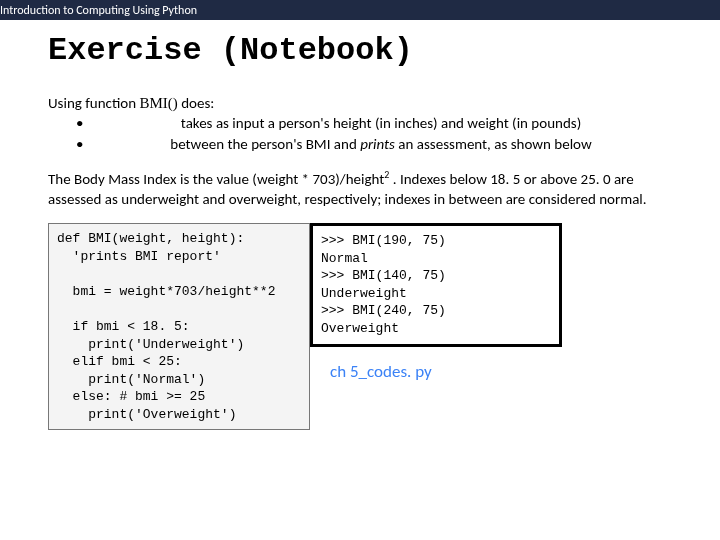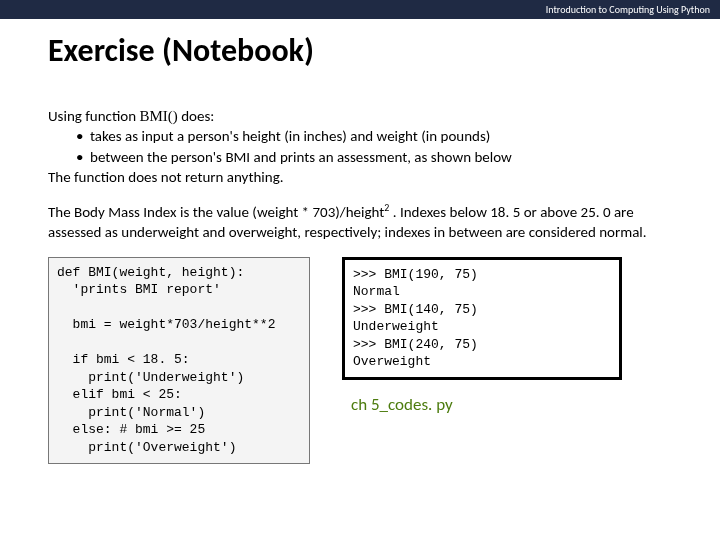--- a/index.html
+++ b/index.html
@@ -7,84 +7,85 @@
     width: 720px;
     height: 540px;
     background: #fff;
     font-family: Calibri, Arial, sans-serif;
     color: #000;
     overflow: hidden;
   }
   .header-bar {
     background: #1f2a44;
     color: #fff;
-    text-align: right;
-    font-size: 10px;
+    text-align: left;
+    font-size: 12px;
     padding: 3px 10px 3px 0;
     font-family: Calibri, Arial, sans-serif;
   }
   .content {
     padding: 8px 48px 0 48px;
   }
   h1 {
     font-size: 32px;
     font-weight: bold;
-    margin-bottom: 36px;
+    margin-bottom: 24px;
     margin-top: 4px;
+    font-family: Liberation Mono, monospace;
   }
   .body-text {
     font-size: 15px;
     line-height: 1.35;
     margin-bottom: 14px;
   }
   .bullets {
     margin-left: 28px;
   }
   .bullets .bullet {
     position: relative;
     padding-left: 14px;
+    text-align: center;
   }
   .bullets .bullet::before {
     content: "•";
     position: absolute;
     left: 0;
     top: 0;
   }
   .mono { font-family: Liberation Serif, serif; }
-  .ital { }
+  .ital { font-style: italic; }
   .sup { vertical-align: super; font-size: 10px; }
   .boxes {
     display: flex;
-    gap: 32px;
     margin-top: 14px;
     align-items: flex-start;
   }
   .code-box {
     font-family: "Courier New", monospace;
     font-size: 13px;
     line-height: 1.35;
     white-space: pre;
     padding: 6px 8px;
   }
   .left-box {
     border: 1px solid #777;
     background: #f4f4f4;
     width: 262px;
   }
   .right-box {
     border: 3px solid #000;
     background: #fff;
-    width: 280px;
+    width: 252px;
     margin-top: 0;
   }
   .filename {
     font-size: 17px;
     margin-top: 14px;
-    margin-left: 9px;
-    color: #4d7c0f;
+    margin-left: 20px;
+    color: #3b82f6;
   }
   .right-col { display:flex; flex-direction:column; }
 </style>
 </head>
 <body>
 
 <div class="header-bar">
   <span>Introduction to Computing Using Python</span>
 </div>
 
@@ -93,21 +94,20 @@
   <h1>Exercise (Notebook)</h1>
 
   <div class="body-text">
     <span>Using function </span><span class="mono">BMI()</span><span> does:</span>
     <div class="bullets">
       <div class="bullet">takes as input a person's height (in inches) and weight (in pounds)</div>
       <div class="bullet">
         <span>between the person's BMI and </span><span class="ital">prints</span><span> an assessment, as shown below</span>
       </div>
     </div>
-    <span>The function does not return anything.</span>
   </div>
 
   <div class="body-text">
     <span>The Body Mass Index is the value (weight * 703)/height</span><span class="sup">2</span><span> . Indexes below 18. 5 or above 25. 0 are assessed as underweight and overweight, respectively; indexes in between are considered normal.</span>
   </div>
 
   <div class="boxes">
     <div class="code-box left-box">def BMI(weight, height):
   'prints BMI report'
 

